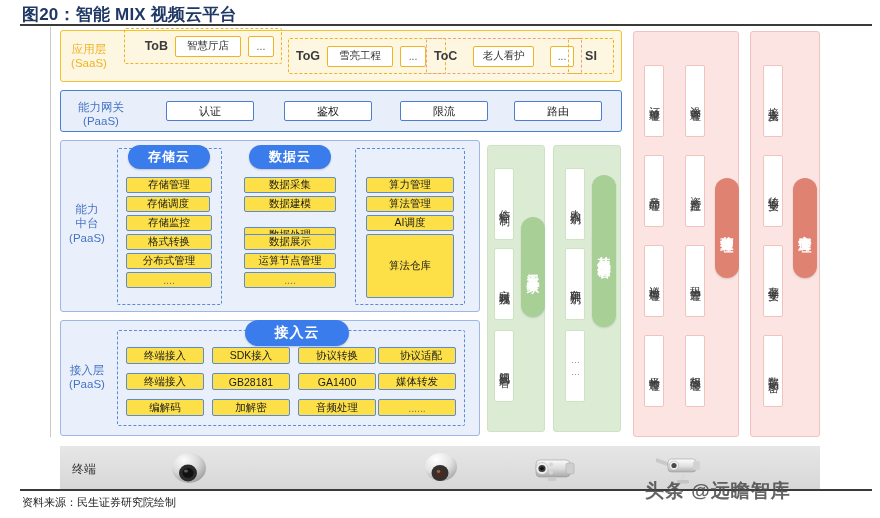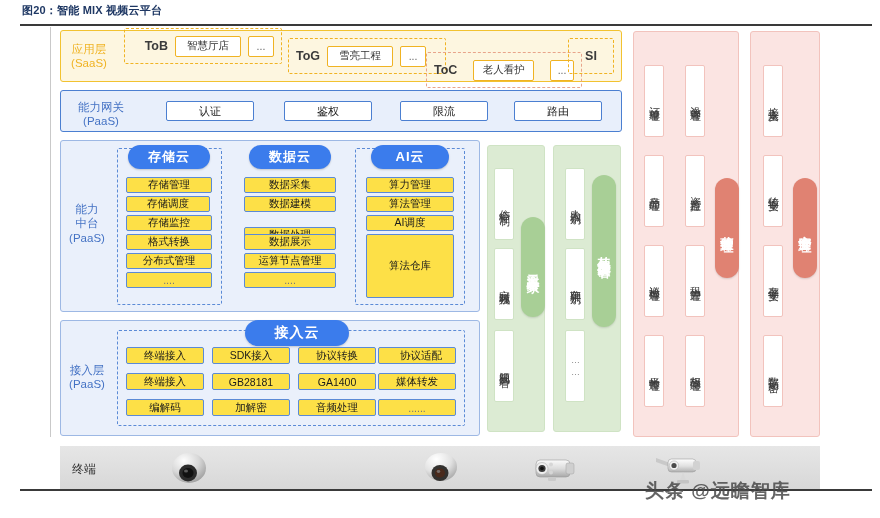--- a/index.html
+++ b/index.html
@@ -8,21 +8,21 @@
     background:#ffffff;
     font-family:"Liberation Sans","DejaVu Sans",sans-serif;
     position:relative;overflow:hidden;
     -webkit-font-smoothing:antialiased;
   }
   .root{position:absolute;left:0;top:0;width:880px;height:518px;}
 
   
   .fig-title{
     position:absolute;left:22px;top:3px;
-    font-size:11px;font-weight:bold;color:#1f3864;
+    font-size:17px;font-weight:bold;color:#1f3864;
     letter-spacing:.2px;white-space:nowrap;
   }
   .title-rule{
     position:absolute;left:20px;top:24px;width:852px;height:2px;background:#3a3a3a;
   }
   .footer-rule{
     position:absolute;left:20px;top:489px;width:852px;height:1.6px;background:#3a3a3a;
   }
   .src-note{
     position:absolute;left:22px;top:495px;font-size:11px;color:#222;white-space:nowrap;
@@ -186,21 +186,21 @@
     <span class="chip w">智慧厅店</span>
     <span class="chip dots">...</span>
   </div>
 
   <div class="dash-group" style="left:288px;top:38px;width:158px;height:36px;">
     <span class="grp-tag">ToG</span>
     <span class="chip w">雪亮工程</span>
     <span class="chip dots">...</span>
   </div>
 
-  <div class="dash-group red" style="left:426px;top:52px;width:156px;height:36px;gap:16px;">
+  <div class="dash-group red" style="left:426px;top:38px;width:156px;height:36px;gap:16px;">
     <span class="grp-tag">ToC</span>
     <span class="chip w">老人看护</span>
     <span class="chip dots">...</span>
   </div>
 
   <div class="dash-group" style="left:568px;top:38px;width:46px;height:36px;justify-content:center;">
     <span class="grp-tag">SI</span>
   </div>
 
   <div class="layerbox gw-layer"></div>
@@ -231,21 +231,20 @@
 
   <div class="pill" style="left:249px;top:145px;width:82px;">数据云</div>
   <div class="cell" style="left:244px;top:177px;width:92px;height:16px;">数据采集</div>
   <div class="cell" style="left:244px;top:196px;width:92px;height:16px;">数据建模</div>
   <div class="cell" style="left:244px;top:215px;width:92px;height:16px;margin-top:12px;">数据处理</div>
   <div class="cell" style="left:244px;top:234px;width:92px;height:16px;">数据展示</div>
   <div class="cell" style="left:244px;top:253px;width:92px;height:16px;">运算节点管理</div>
   <div class="cell" style="left:244px;top:272px;width:92px;height:16px;color:#777;">....</div>
 
   <div class="cloud-grp" style="left:355px;top:148px;width:110px;height:157px;"></div>
-  <div class="pill" style="left:371px;top:145px;width:78px;">AI云</div>
   <div class="cell" style="left:366px;top:177px;width:88px;height:16px;">算力管理</div>
   <div class="cell" style="left:366px;top:196px;width:88px;height:16px;">算法管理</div>
   <div class="cell" style="left:366px;top:215px;width:88px;height:16px;">AI调度</div>
   <div class="cell" style="left:366px;top:234px;width:88px;height:64px;">算法仓库</div>
 
   <div class="layerbox acc-layer"></div>
   <div class="layer-label acc-label">
     <div>接入层</div>
     <div>(PaaS)</div>
   </div>
@@ -403,15 +402,16 @@
     <path d="M6 8 L20 13 L20 17 L6 12 Z" fill="#c9c9c9"></path>
     <rect x="18" y="9" width="28" height="13" rx="3.5" fill="url(#bg2)" stroke="#9e9e9e" stroke-width=".6"></rect>
     <circle cx="24" cy="15.5" r="4.6" fill="#f0f0f0" stroke="#aaa" stroke-width=".5"></circle>
     <circle cx="24" cy="15.5" r="2.6" fill="#4a4a4a"></circle>
     <rect x="43" y="11" width="7" height="9" rx="2" fill="#d2d2d2"></rect>
     <path d="M33 22 L36 31 L30 31 Z" fill="#d8d8d8"></path>
     <rect x="27" y="30" width="12" height="3.5" rx="1.2" fill="#c4c4c4"></rect>
   </svg>
 
   <div class="footer-rule"></div>
+  <div class="src-note">资料来源：民生证券研究院绘制</div>
   <div class="watermark">头条 @远瞻智库</div>
 
 </div>
 
 </body></html>

